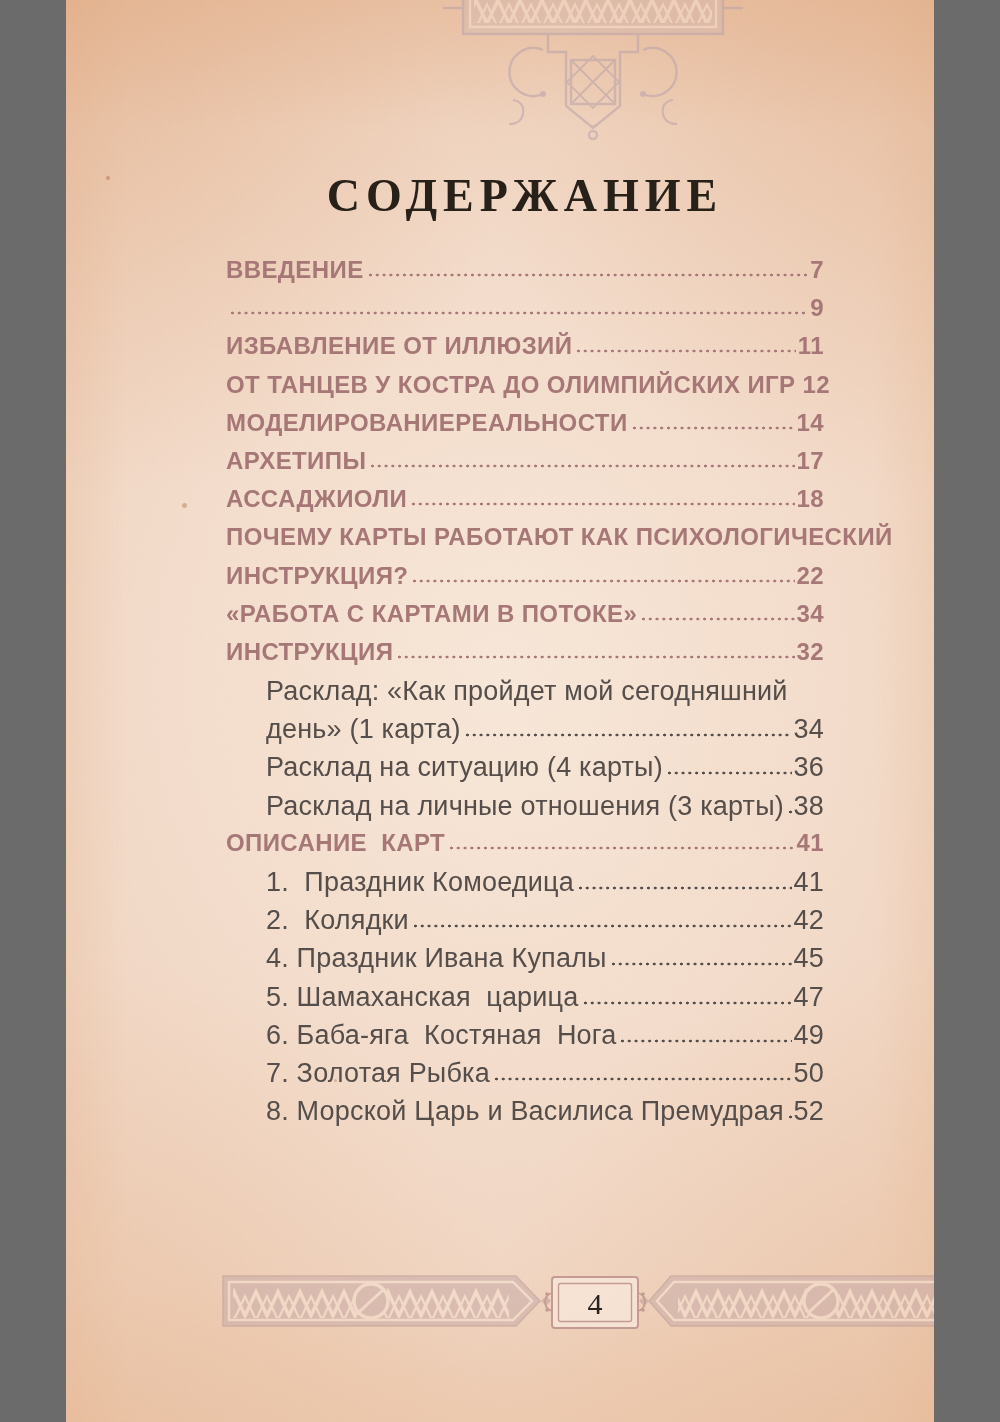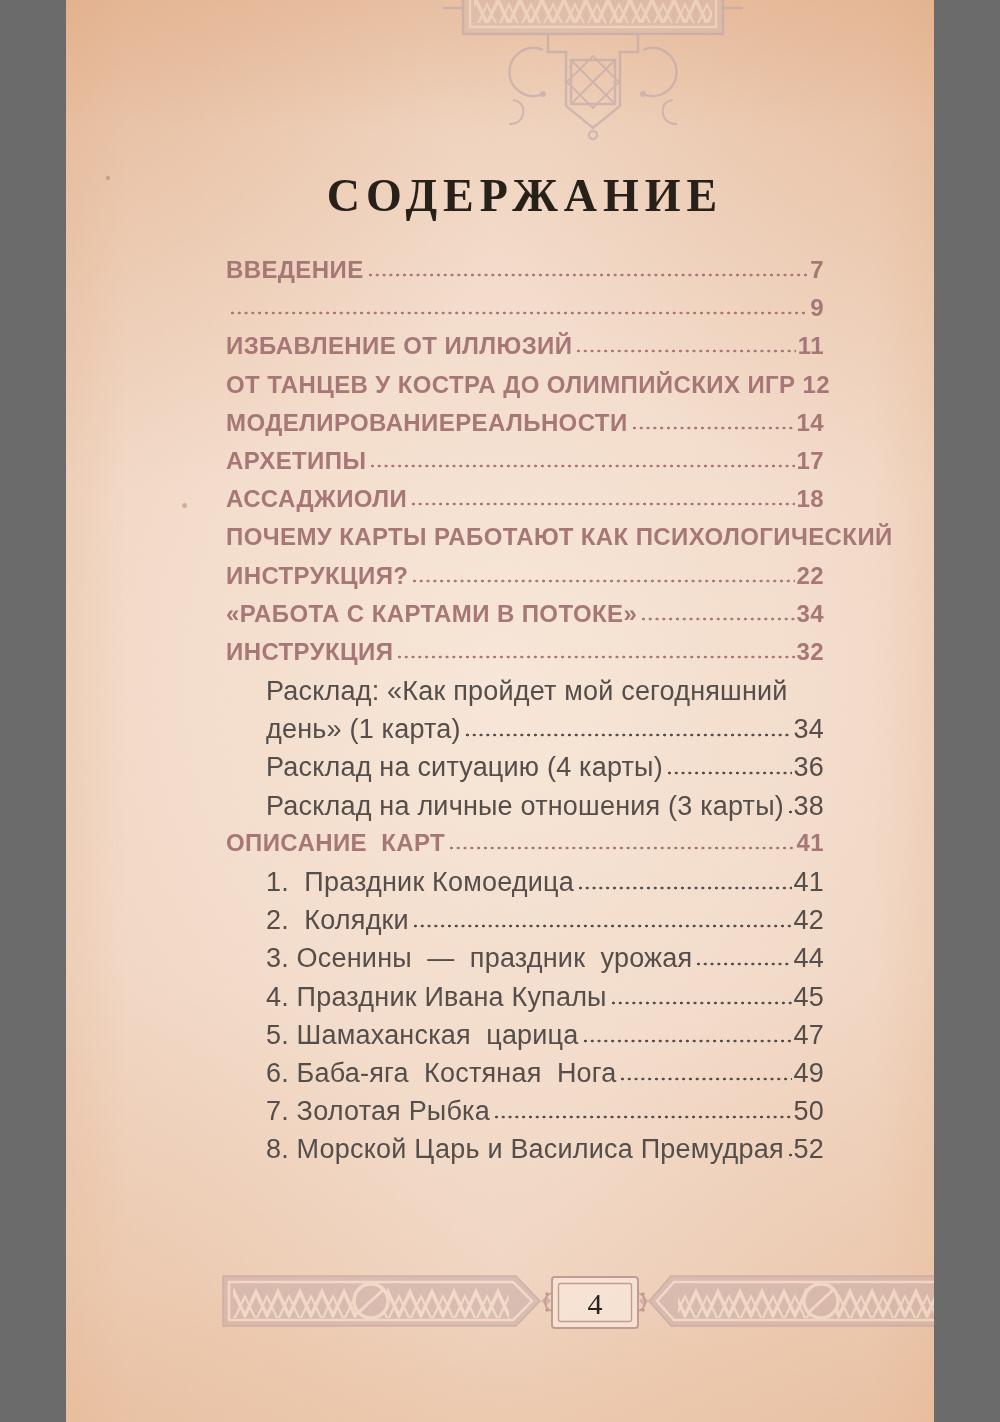--- a/index.html
+++ b/index.html
@@ -178,25 +178,20 @@
       <span class="lbl">1.  Праздник Комоедица</span>
       <span class="dots"></span>
       <span class="pg">41</span>
     </div>
       <div class="row lvl-s">
       <span class="lbl">2.  Колядки</span>
       <span class="dots"></span>
       <span class="pg">42</span>
     </div>
       <div class="row lvl-s">
-      <span class="lbl">3. Осенины  —  праздник  урожая</span>
-      <span class="dots"></span>
-      <span class="pg">44</span>
-    </div>
-      <div class="row lvl-s">
       <span class="lbl">4. Праздник Ивана Купалы</span>
       <span class="dots"></span>
       <span class="pg">45</span>
     </div>
       <div class="row lvl-s">
       <span class="lbl">5. Шамаханская  царица</span>
       <span class="dots"></span>
       <span class="pg">47</span>
     </div>
       <div class="row lvl-s">

